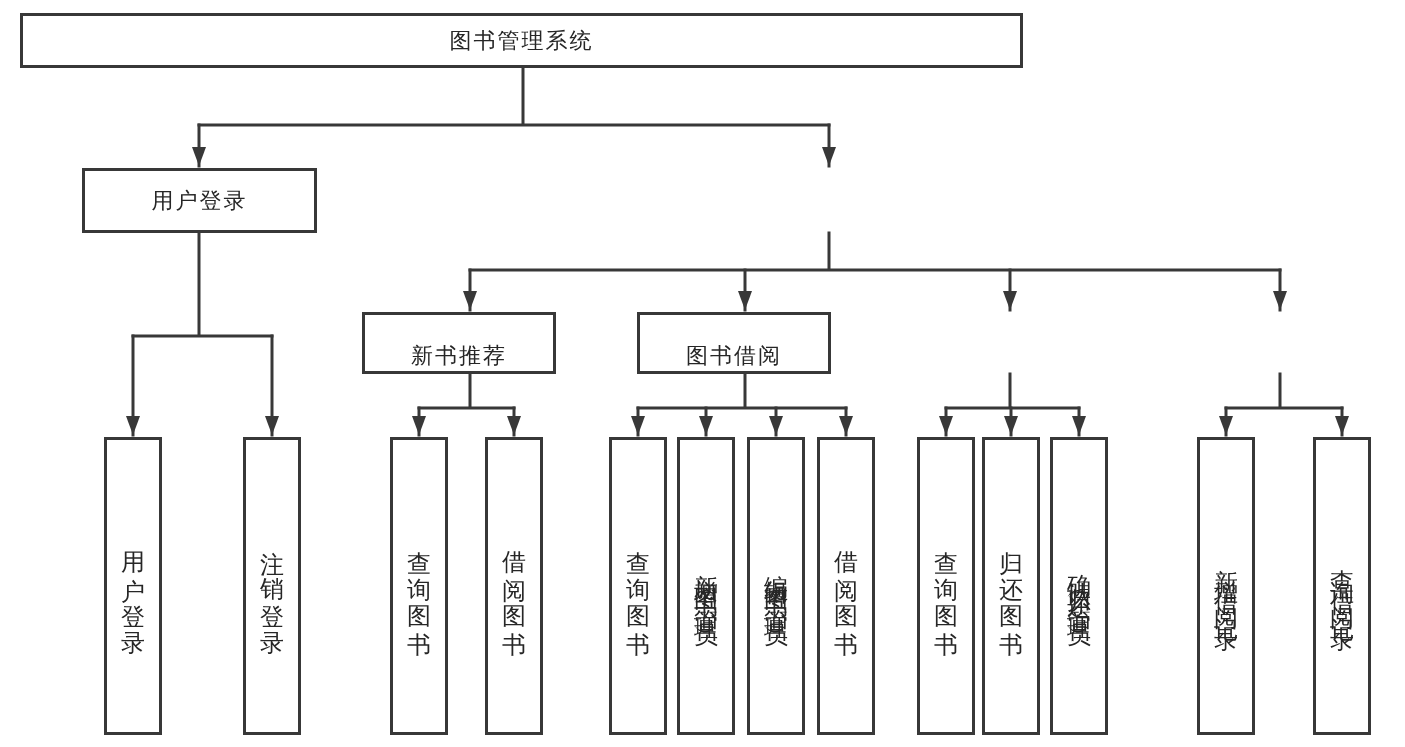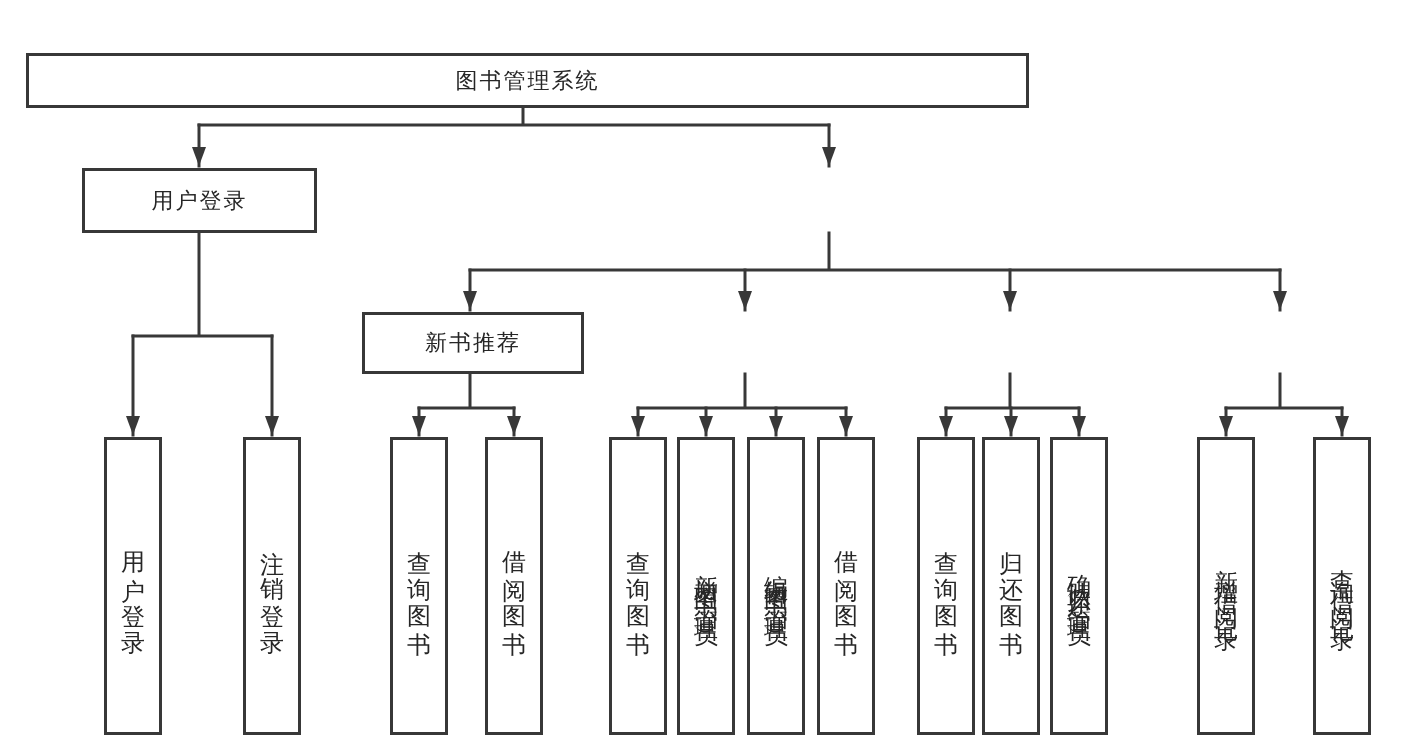--- a/index.html
+++ b/index.html
@@ -9,23 +9,23 @@
   }
   #stage{position:relative;width:1405px;height:747px;background:#ffffff;}
   #wires{position:absolute;left:0;top:0;width:1405px;height:747px;pointer-events:none;}
   .node{
     position:absolute;box-sizing:border-box;background:#ffffff;
     border:3px solid #383838;display:flex;align-items:center;justify-content:center;
   }
   .h-label{
     font-size:22px;letter-spacing:2px;color:#262626;white-space:nowrap;
   }
-  .root{left:26px;top:13px;width:1003px;height:55px;margin-top:40px;}
+  .root{left:20px;top:13px;width:1003px;height:55px;}
   .lvl2{top:168px;width:235px;height:65px;}
-  .lvl3{top:312px;width:222px;height:62px;}
+  .lvl3{top:312px;width:194px;height:62px;align-items:flex-end;}
   .leaf{top:437px;width:58px;height:298px;}
   .v-label{
     writing-mode:vertical-rl;text-orientation:mixed;
     font-size:24px;line-height:1;color:#262626;white-space:nowrap;
   }
   .watermark{
     position:absolute;left:1186px;top:713px;font-size:19px;letter-spacing:1px;
     color:#a6a6a6;white-space:nowrap;
   }
 </style>
@@ -81,20 +81,23 @@
     <span class="h-label">图书管理系统</span>
   </div>
 
   <div class="node lvl2" style="left:82px;">
     <span class="h-label">用户登录</span>
   </div>
 
   <div class="node lvl3" style="left:362px;">
     <span class="h-label">新书推荐</span>
   </div>
+  <div class="node lvl3" style="left:637px;">
+    <span class="h-label">图书借阅</span>
+  </div>
 
   <div class="node leaf" style="left:104px;">
     <span class="v-label" style="letter-spacing: 27px;">用户登录</span>
   </div>
   <div class="node leaf" style="left:243px;">
     <span class="v-label" style="letter-spacing: 27px;">注销登录</span>
   </div>
 
   <div class="node leaf" style="left:390px;">
     <span class="v-label" style="letter-spacing: 27px;">查询图书</span>

